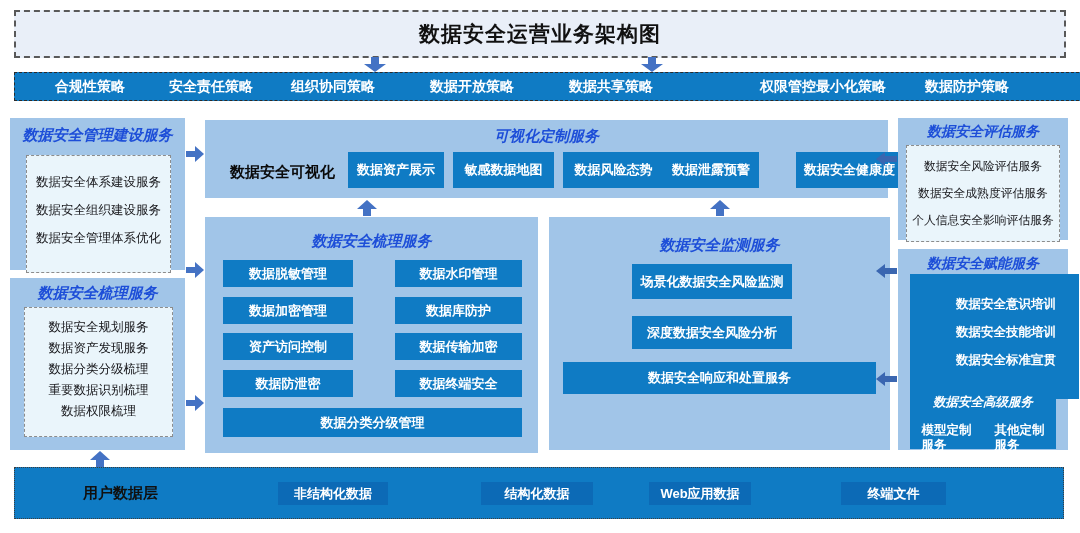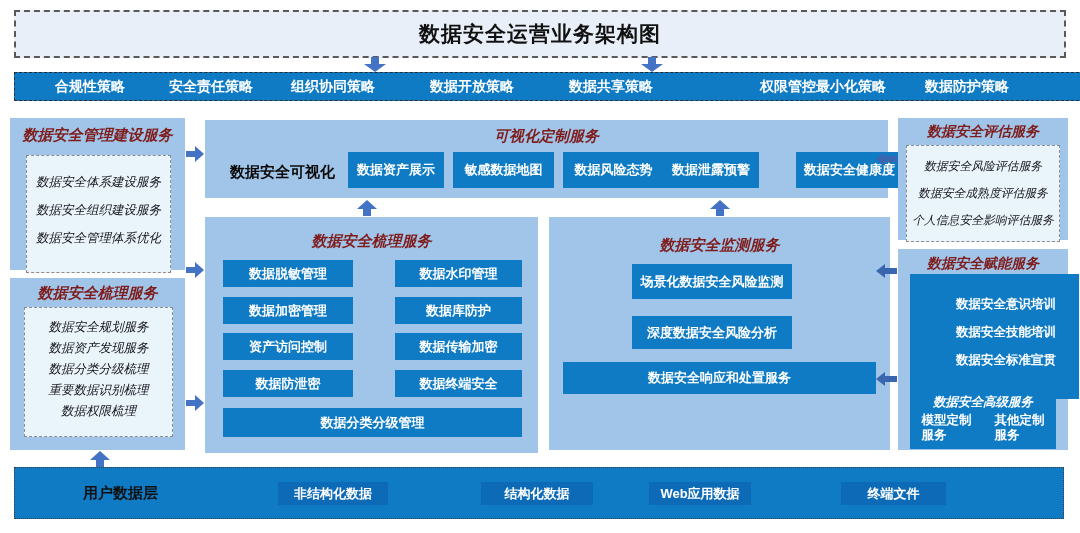--- a/index.html
+++ b/index.html
@@ -16,23 +16,23 @@
   #policyBar{left:14px;top:72px;width:1048px;height:27px;background:var(--primary,#0f7bc4);
     border:1px dashed #2b2b2b;padding-left:40px;}
   .pol{position:absolute;top:50%;transform:translate(-50%,-50%);color:#fff;font-weight:bold;
     font-size:14px;white-space:nowrap;}
   .pol:nth-child(1){left:75px}.pol:nth-child(2){left:196px}.pol:nth-child(3){left:318px}
   .pol:nth-child(4){left:457px}.pol:nth-child(5){left:596px}.pol:nth-child(6){left:808px}
   .pol:nth-child(7){left:952px}
 
   
   .lbox{background:var(--light,#a1c5e8);}
-  .hdr{font-family:"Liberation Serif", serif;font-weight:bold;font-style:italic;color:#7f1d1d;
+  .hdr{font-family:"Liberation Serif", serif;font-weight:bold;font-style:italic;color:#1d4ed8;
     text-align:center;white-space:nowrap;}
-  .innerDash{background:var(--inner,#eaf5fb);border:1px dashed #8c8c8c;font-style:italic;}
+  .innerDash{background:var(--inner,#eaf5fb);border:1px dashed #8c8c8c;}
   .innerDash div{color:#16161a;text-align:center;white-space:nowrap;}
 
   
   #boxMgmt{left:10px;top:118px;width:175px;height:152px;}
   #boxMgmt .hdr{margin-top:8px;font-size:15px;}
   #boxMgmt .innerDash{position:absolute;left:16px;top:37px;width:143px;height:104px;padding-top:12px;}
   #boxMgmt .innerDash div{font-size:12.5px;line-height:28px;}
   #boxSort{left:10px;top:278px;width:175px;height:172px;}
   #boxSort .hdr{margin-top:6px;font-size:15px;}
   #boxSort .innerDash{position:absolute;left:14px;top:29px;width:147px;height:119px;padding-top:9px;}
@@ -68,21 +68,21 @@
   #boxAssess .hdr{margin-top:5px;font-size:14px;}
   #boxAssess .innerDash{position:absolute;left:8px;top:27px;width:152px;height:88px;padding-top:7px;}
   #boxAssess .innerDash div{font-size:11.8px;line-height:27px;}
   #boxEnable{left:898px;top:249px;width:170px;height:201px;}
   #boxEnable .hdr{margin-top:6px;font-size:14px;}
   .darkBox{position:absolute;background:var(--primary,#0f7bc4);color:#fff;}
   #enTrain{left:12px;top:25px;width:146px;height:109px;padding-top:16px;padding-left:23px;}
   #enTrain div{font-size:12.5px;font-weight:bold;text-align:center;line-height:28px;white-space:nowrap;}
   #enAdv{left:12px;top:141px;width:146px;height:59px;}
   #enAdv .advTitle{font-size:12.5px;font-weight:bold;text-align:center;margin-top:4px;white-space:nowrap;font-style:italic;}
-  #advRow{display:flex;justify-content:space-around;margin-top:2px;}
+  #advRow{display:flex;justify-content:space-around;margin-top:12px;}
   #advRow span{display:block;width:50px;font-size:12.5px;font-weight:bold;line-height:15px;text-align:left;}
 
   
   #bottomBar{left:14px;top:467px;width:1048px;height:50px;background:var(--primary,#0f7bc4);
     border:1px dotted #3d3d3d;}
   #userLayerLbl{position:absolute;left:68px;top:50%;transform:translateY(-50%);
     font-size:15px;font-weight:bold;color:#101010;white-space:nowrap;}
   .bchip{top:14px;height:23px;background:var(--chip,#0c6ab6);}
   #bc0{left:263px;width:110px}#bc1{left:466px;width:112px}#bc2{left:634px;width:102px}#bc3{left:826px;width:105px}
 

